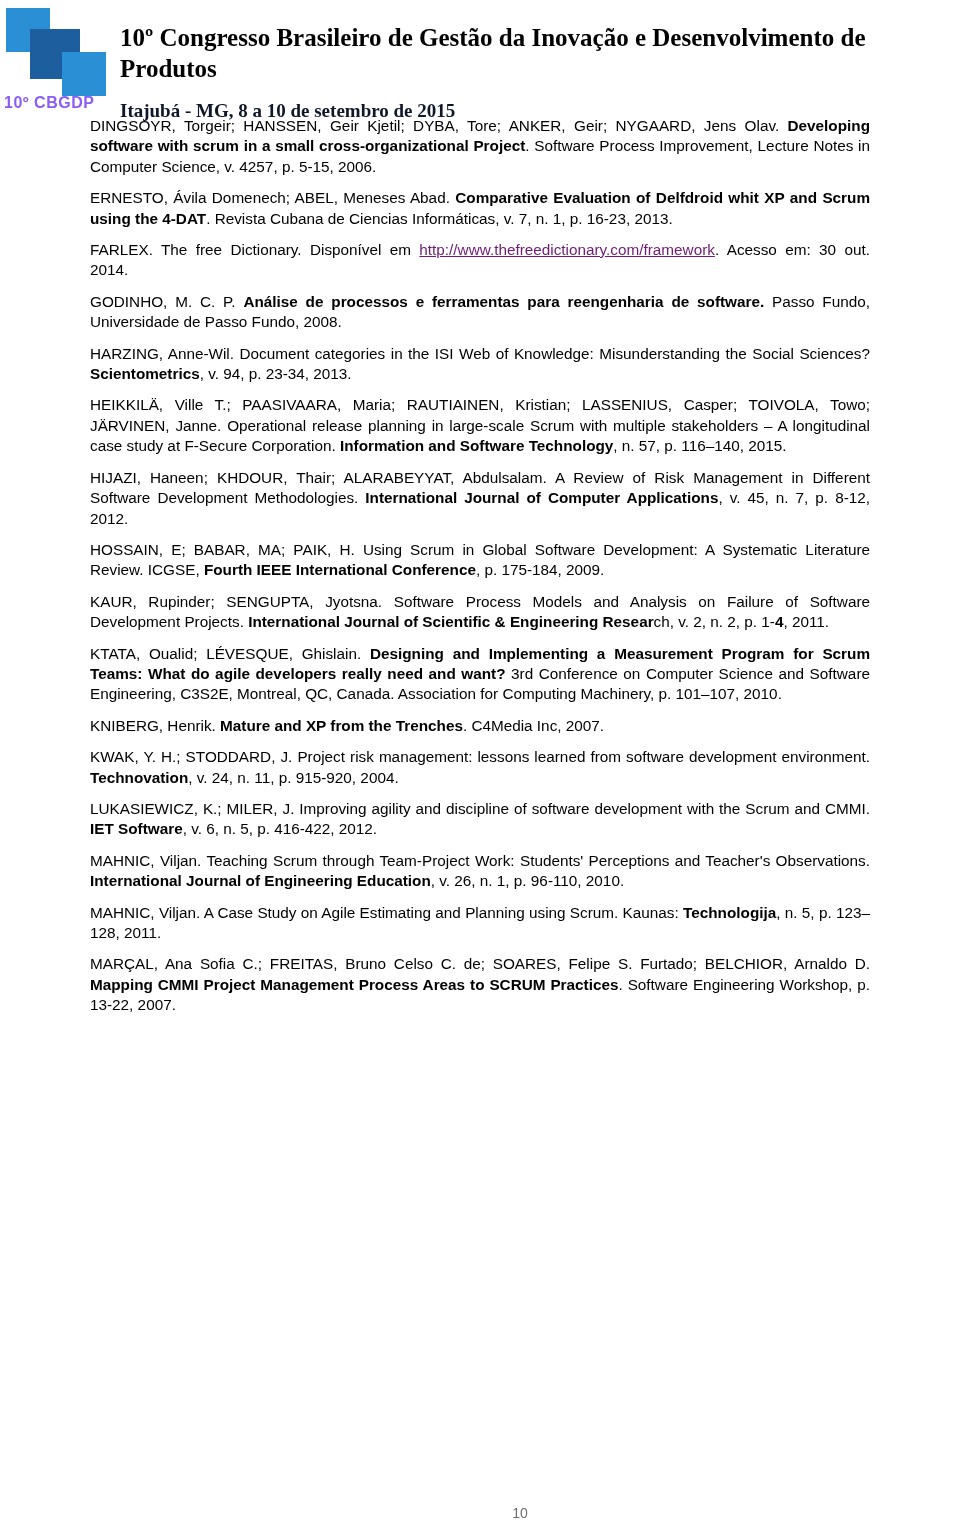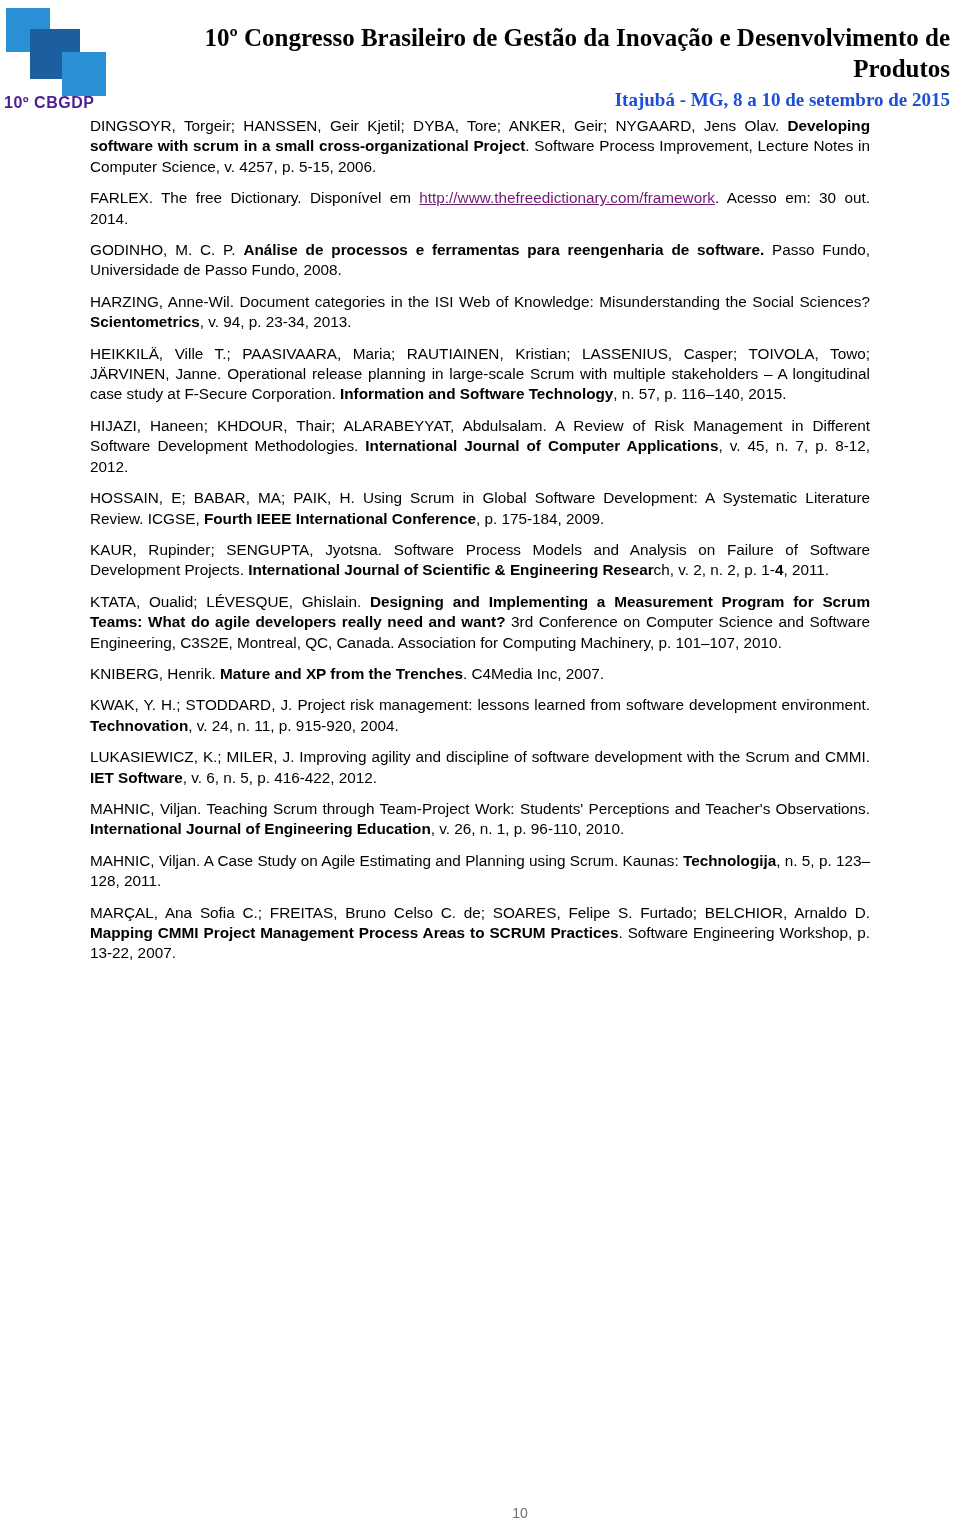--- a/index.html
+++ b/index.html
@@ -38,43 +38,43 @@
   #logo .sq2 { left: 26px; top: 25px; width: 50px; height: 50px; background: #1c5e9e; }
   #logo .sq3 { left: 58px; top: 48px; width: 44px; height: 44px; background: #2a8fd4; }
   #logo .logo-text {
     position: absolute;
     left: 0px;
     top: 90px;
     font-family: "Liberation Sans", sans-serif;
     font-weight: bold;
     font-size: 16px;
     letter-spacing: 0.5px;
-    color: #4c1d95;
+    color: #8b5cf6;
     white-space: nowrap;
   }
   #header-titles {
     position: absolute;
     left: 120px;
     top: 22px;
     width: 830px;
-    text-align: right;
+    text-align: left;
     font-family: "Liberation Serif", serif;
   }
   #header-titles .line1 {
     font-size: 25px;
     font-weight: bold;
     line-height: 31px;
     color: #000000;
   }
   #header-titles .line2 {
     font-size: 19px;
     font-weight: bold;
     line-height: 26px;
-    margin-top: 3px;
-    color: #1d4ed8;
+    margin-top: 14px;
+    color: #0f172a;
   }
 
   
   #content {
     position: absolute;
     left: 90px;
     top: 116px;
     width: 780px;
   }
   .ref {
@@ -118,20 +118,21 @@
 
   <div id="header-titles">
     <div class="line1">10º Congresso Brasileiro de Gestão da Inovação e Desenvolvimento de Produtos</div>
     <div class="line2">Itajubá - MG, 8 a 10 de setembro de 2015</div>
   </div>
 
 </div>
 
 <div id="content">
     <p class="ref"><span>DINGSOYR, Torgeir; HANSSEN, Geir Kjetil; DYBA, Tore; ANKER, Geir; NYGAARD, Jens Olav. </span><b>Developing software with scrum in a small cross-organizational Project</b><span>. Software Process Improvement, Lecture Notes in Computer Science,  v. 4257, p. 5-15, 2006.</span></p>
+    <p class="ref"><span>ERNESTO, Ávila Domenech; ABEL, Meneses Abad. </span><b>Comparative Evaluation of Delfdroid whit XP and Scrum using the 4-DAT</b><span>. Revista Cubana de Ciencias Informáticas, v. 7, n. 1, p. 16-23, 2013.</span></p>
     <p class="ref"><span>FARLEX. The free Dictionary. Disponível em </span><a class="link" href="#">http://www.thefreedictionary.com/framework</a><span>. Acesso em: 30 out. 2014.</span></p>
     <p class="ref"><span>GODINHO, M. C. P. </span><b>Análise de processos e ferramentas para reengenharia de software.</b><span>  Passo Fundo, Universidade de Passo Fundo, 2008.</span></p>
     <p class="ref"><span>HARZING, Anne-Wil. Document categories in the ISI Web of Knowledge: Misunderstanding the Social Sciences? </span><b>Scientometrics</b><span>, v. 94, p. 23-34, 2013.</span></p>
     <p class="ref"><span>HEIKKILÄ, Ville T.; PAASIVAARA, Maria; RAUTIAINEN, Kristian; LASSENIUS, Casper; TOIVOLA, Towo; JÄRVINEN, Janne. Operational release planning in large-scale Scrum with multiple stakeholders – A longitudinal case study at F-Secure Corporation. </span><b>Information and Software Technology</b><span>, n. 57, p. 116–140, 2015.</span></p>
     <p class="ref"><span>HIJAZI, Haneen; KHDOUR, Thair; ALARABEYYAT, Abdulsalam. A Review of Risk Management in Different Software Development Methodologies. </span><b>International Journal of Computer Applications</b><span>, v. 45, n. 7, p. 8-12, 2012.</span></p>
     <p class="ref"><span>HOSSAIN, E; BABAR, MA; PAIK, H. Using Scrum in Global Software Development: A Systematic Literature Review. ICGSE, </span><b>Fourth IEEE International Conference</b><span>, p. 175-184, 2009.</span></p>
     <p class="ref"><span>KAUR, Rupinder; SENGUPTA, Jyotsna. Software Process Models and Analysis on Failure of Software Development Projects. </span><b>International Journal of Scientific &amp; Engineering Resear</b><span>ch, v. 2, n. 2, p. 1-</span><b>4</b><span>, 2011.</span></p>
     <p class="ref"><span>KTATA, Oualid; LÉVESQUE, Ghislain. </span><b>Designing and Implementing a Measurement Program for Scrum Teams: What do agile developers really need and want?</b><span> 3rd Conference on Computer Science and Software Engineering, C3S2E, Montreal, QC, Canada. Association for Computing Machinery, p. 101–107, 2010.</span></p>
     <p class="ref"><span>KNIBERG, Henrik. </span><b>Mature and XP from the Trenches</b><span>. C4Media Inc, 2007.</span></p>
     <p class="ref"><span>KWAK, Y. H.; STODDARD, J. Project risk management: lessons learned from software development environment. </span><b>Technovation</b><span>, v. 24, n. 11, p. 915-920, 2004.</span></p>

